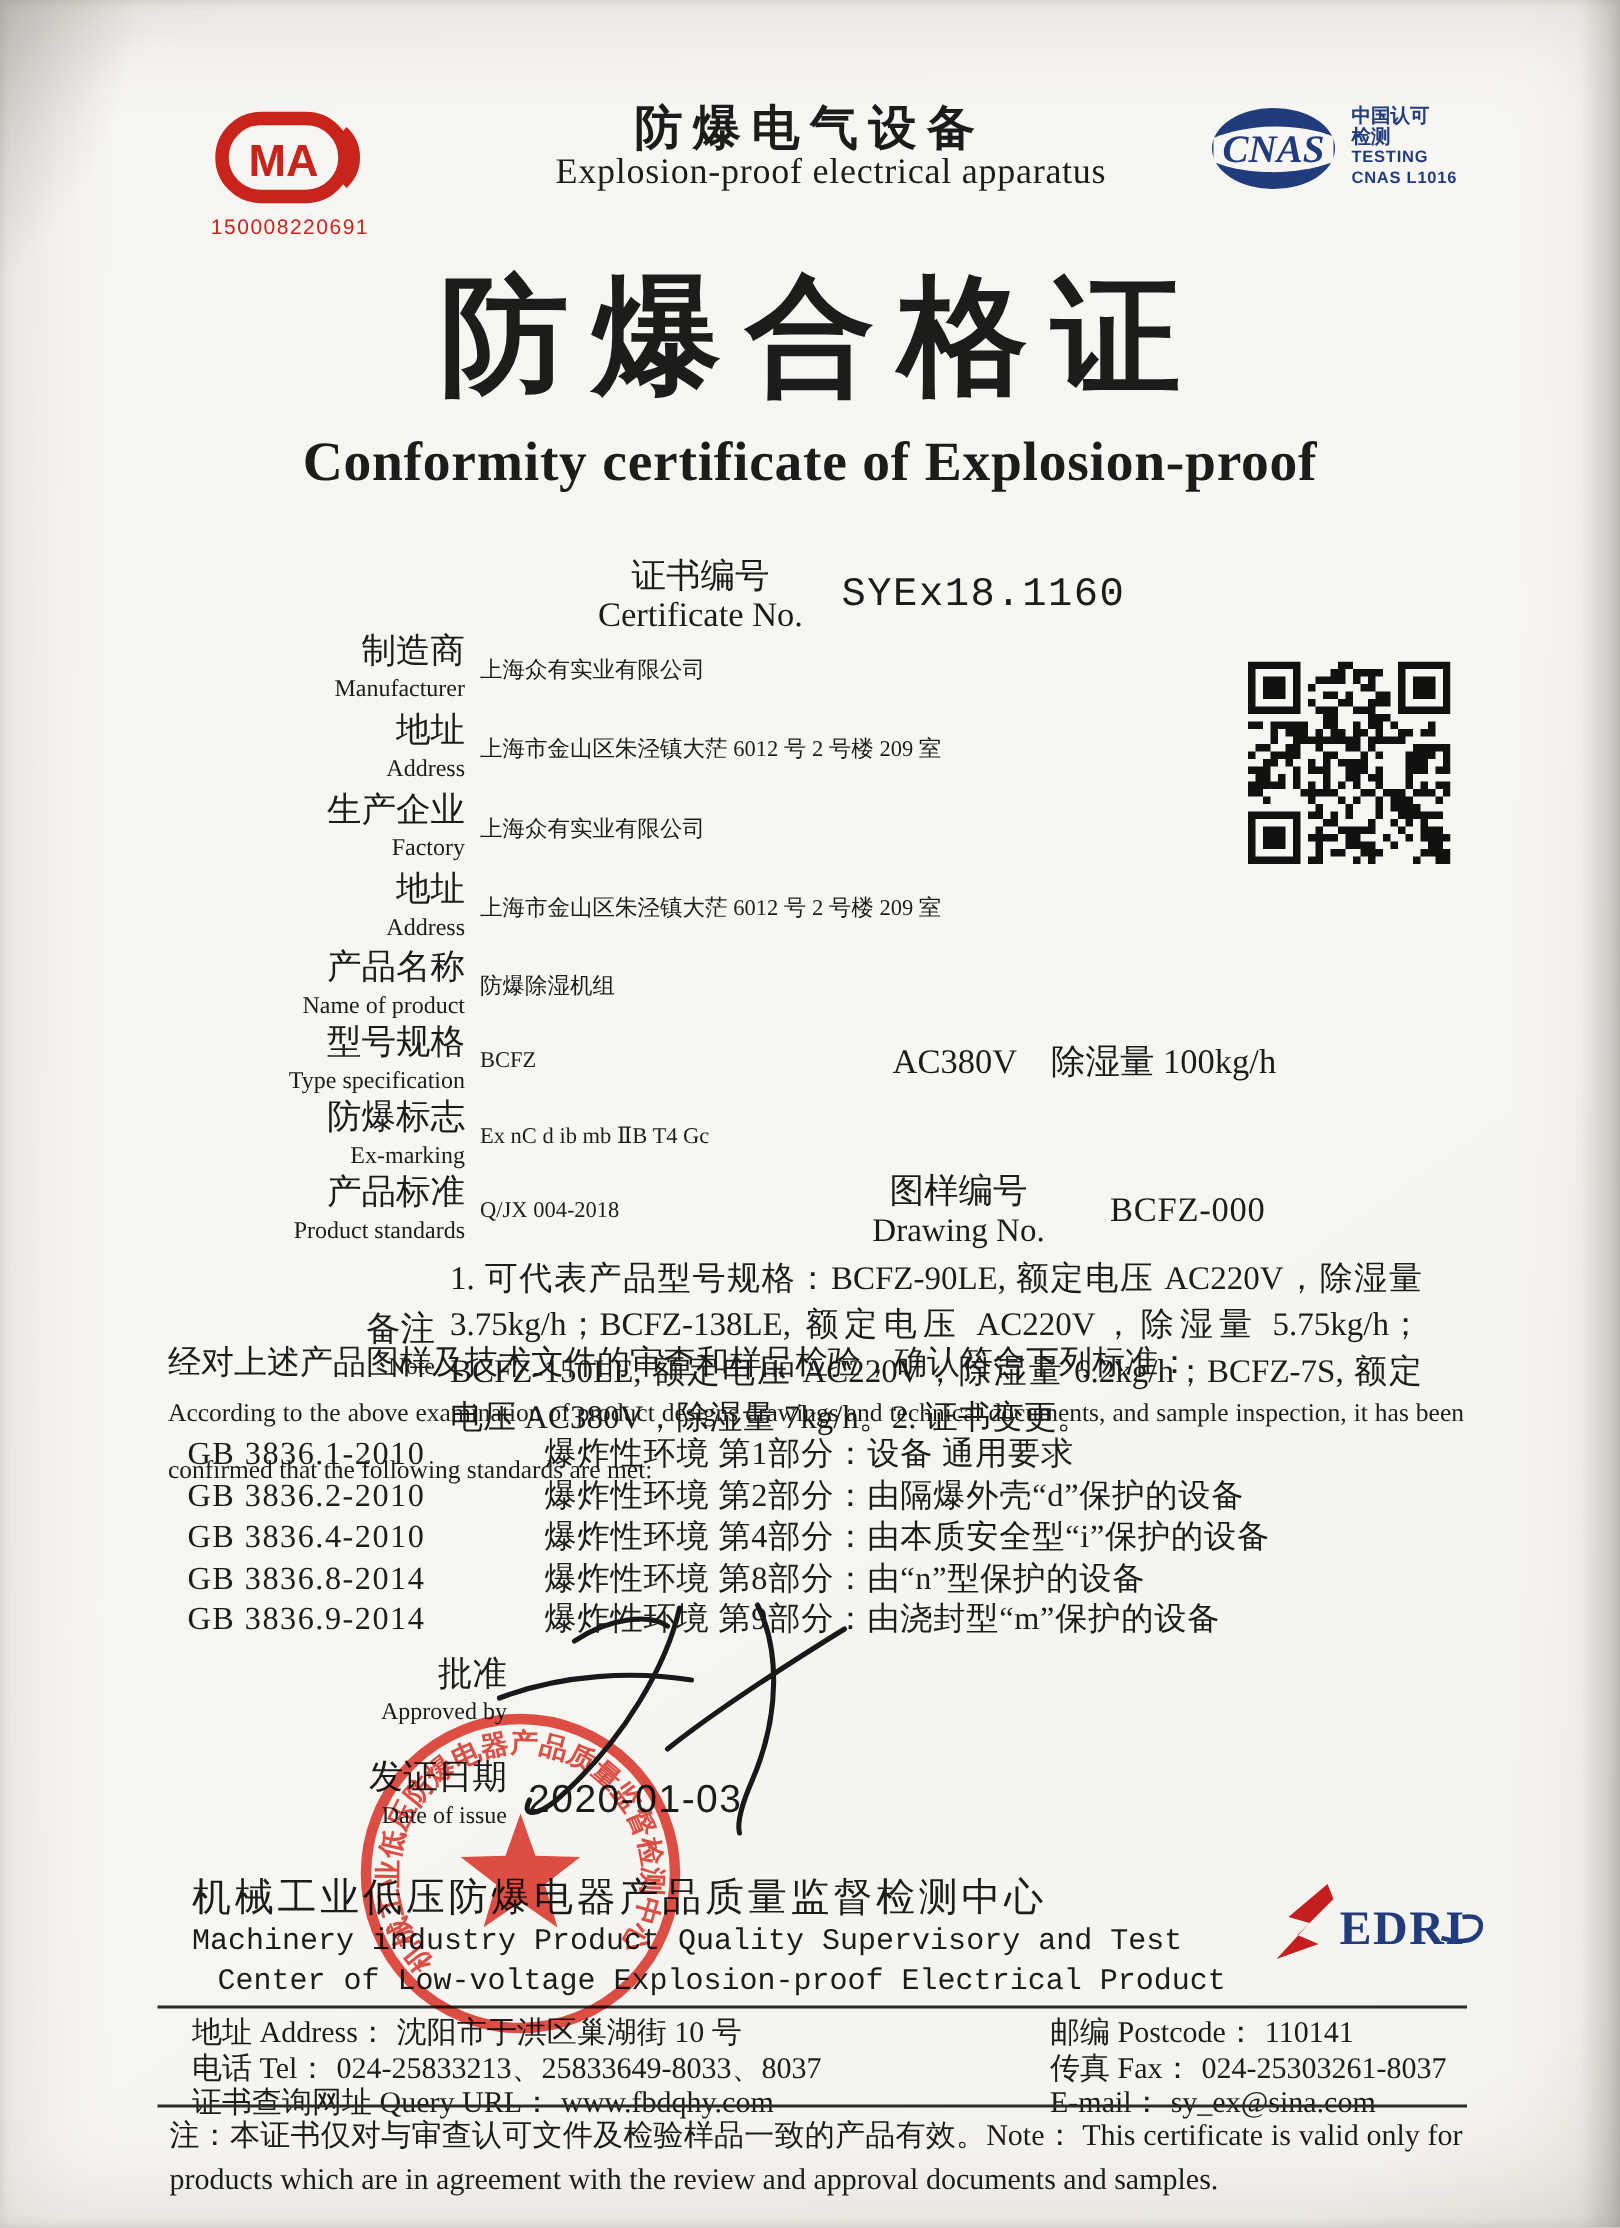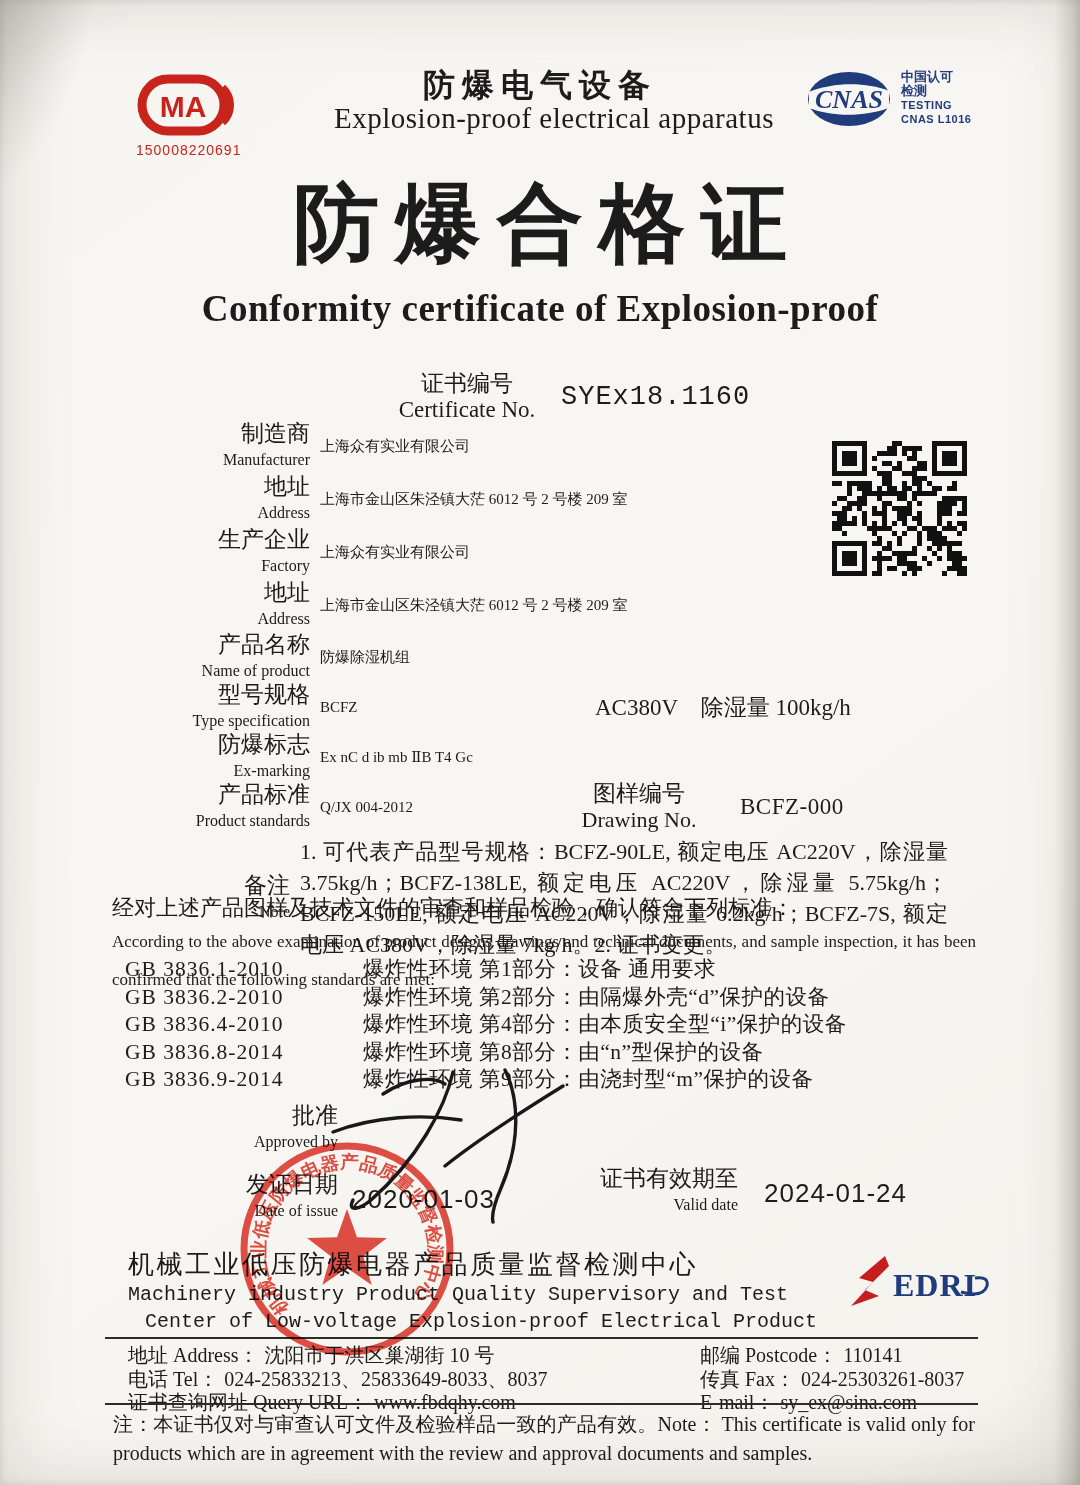--- a/index.html
+++ b/index.html
@@ -12,25 +12,25 @@
     color:#1c1c1c;
   }
   .shade-tl{position:absolute;left:-40px;top:-60px;width:140px;height:260px;
     background:radial-gradient(ellipse at 0 0, rgba(70,66,60,.35), rgba(70,66,60,0) 70%);}
   .shade-r{position:absolute;right:0;top:0;width:26px;height:100%;
     background:linear-gradient(to left, rgba(90,85,75,.25), rgba(90,85,75,0));}
   .abs{position:absolute;}
   .ctr{left:0;right:0;text-align:center;}
 
   
-  .cma{left:136px;top:74px;width:110px;text-align:left;}
+  .cma{left:136px;top:74px;width:110px;text-align:right;}
   .cma-num{color:#c8241c;font-weight:normal;font-size:14px;letter-spacing:1px;
     font-family:"Liberation Sans","DejaVu Sans",sans-serif;margin-top:2px;}
   .hdr-cn{top:64px;font-size:32px;font-weight:bold;letter-spacing:7px;}
-  .hdr-en{top:102px;font-size:29px;letter-spacing:.5px;padding-left:28px;}
+  .hdr-en{top:102px;font-size:24px;letter-spacing:.5px;padding-left:28px;}
   .cnas{left:806px;top:70px;display:flex;align-items:flex-start;}
   .cnas-txt{margin-left:9px;color:#213c7d;font-family:"Liberation Sans","DejaVu Sans",sans-serif;line-height:14px;}
   .cnas-cn{font-size:13px;font-weight:bold;}
   .cnas-en{font-size:11px;font-weight:bold;letter-spacing:.5px;}
 
   
   .h1{top:166px;font-size:86px;font-weight:bold;letter-spacing:16px;padding-left:16px;}
   .h2{top:287px;font-size:37px;font-weight:bold;letter-spacing:.5px;}
 
   
@@ -187,21 +187,21 @@
           <div class="cn">防爆标志</div>
         <div class="en">Ex-marking</div>
         </div>
       <div class="fvalue">Ex nC d ib mb ⅡB T4 Gc</div>
     </div>
     <div class="frow h50">
       <div class="flabel">
           <div class="cn">产品标准</div>
         <div class="en">Product standards</div>
         </div>
-      <div class="fvalue">Q/JX 004-2012</div>
+      <div class="fvalue">Q/JX 004-2018</div>
       <div class="drawing">
         <div class="dl">
             <div>图样编号</div>
           <div class="en">Drawing No.</div>
           </div>
         <div class="dv">BCFZ-000</div>
       </div>
     </div>
     <div class="frow noterow">
       <div class="flabel">
@@ -274,27 +274,20 @@
   </svg>
 
   <div class="abs apblock ap2">
     <div class="flabel">
         <div class="cn">发证日期</div>
       <div class="en">Date of issue</div>
       </div>
   </div>
   <div class="abs dateval issue-val">2020-01-03</div>
 
-  <div class="abs validblk">
-    <div class="flabel">
-        <div class="cn">证书有效期至</div>
-      <div class="en">Valid date</div>
-      </div>
-    <div class="dateval valid-val">2024-01-24</div>
-  </div>
 
   <svg class="abs stamp" width="220" height="220" viewBox="0 0 220 220">
     <circle cx="110" cy="110" r="103" fill="none" stroke="#df3126" stroke-width="7"></circle>
     <defs>
         <path id="stamp-arc" d="M 52 169 A 82 82 0 1 1 168 169" fill="none"></path>
       </defs>
     <text font-size="18" fill="#df3126" font-weight="bold">
       <textPath href="#stamp-arc" startOffset="0" textLength="372" lengthAdjust="spacingAndGlyphs">机械工业低压防爆电器产品质量监督检测中心</textPath>
     </text>
     <polygon fill="#df3126" points="110,70 120,98.2 149.9,99 126.2,117.3 134.7,146 110,129 85.3,146 93.8,117.3 70.1,99 100,98.2"></polygon>

